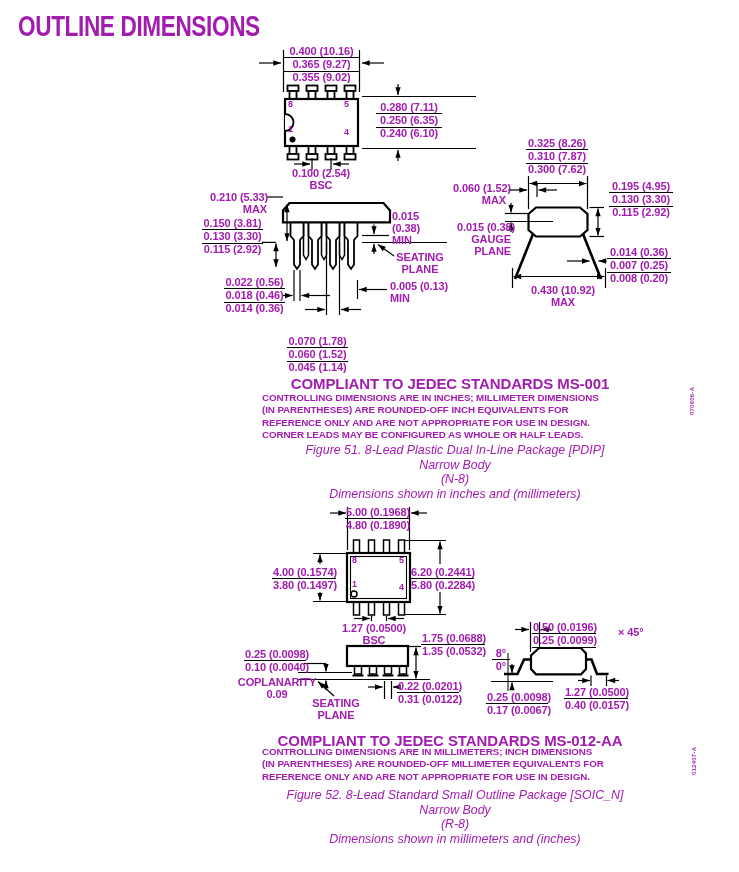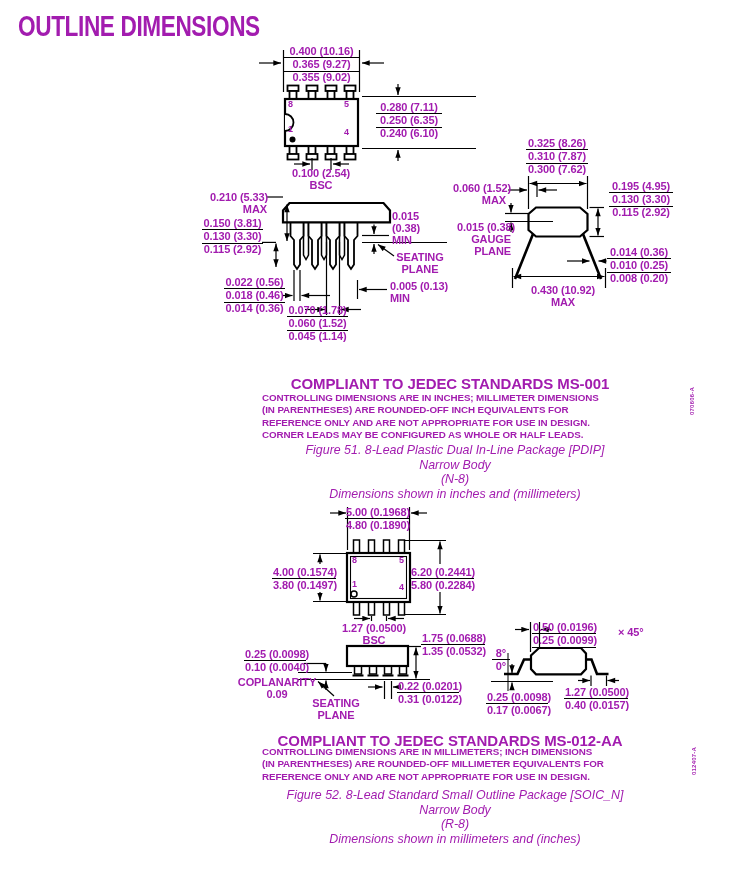--- a/index.html
+++ b/index.html
@@ -280,21 +280,21 @@
   <div class="abs dim stack ctr" style="left:202px;top:217px;width:61px">
     <div class="ul">0.150 (3.81)</div>
     <div class="ul">0.130 (3.30)</div>
     <div>0.115 (2.92)</div>
   </div>
   <div class="abs dim stack ctr" style="left:224px;top:276px;width:61px">
     <div class="ul">0.022 (0.56)</div>
     <div class="ul">0.018 (0.46)</div>
     <div>0.014 (0.36)</div>
   </div>
-  <div class="abs dim stack ctr" style="left:287px;top:304px;width:61px">
+  <div class="abs dim stack ctr" style="left:287px;top:335px;width:61px">
     <div class="ul">0.070 (1.78)</div>
     <div class="ul">0.060 (1.52)</div>
     <div>0.045 (1.14)</div>
   </div>
   <div class="abs dim stack" style="left:391px;top:210px;width:40px">
     <div>0.015</div>
     <div>(0.38)</div>
     <div>MIN</div>
   </div>
   <div class="abs dim stack ctr" style="left:392px;top:251px;width:56px">
@@ -320,21 +320,21 @@
     <div>GAUGE</div>
     <div>PLANE</div>
   </div>
   <div class="abs dim stack ctr" style="left:609px;top:180px;width:64px">
     <div class="ul">0.195 (4.95)</div>
     <div class="ul">0.130 (3.30)</div>
     <div>0.115 (2.92)</div>
   </div>
   <div class="abs dim stack ctr" style="left:607px;top:246px;width:64px">
     <div class="ul">0.014 (0.36)</div>
-    <div class="ul">0.010 (0.25)</div>
+    <div class="ul">0.007 (0.25)</div>
     <div>0.008 (0.20)</div>
   </div>
   <div class="abs dim stack ctr" style="left:524px;top:284px;width:78px">
     <div>0.430 (10.92)</div>
     <div>MAX</div>
   </div>
 
   <div class="abs note-t" style="left:225px;top:375px;width:450px">COMPLIANT TO JEDEC STANDARDS MS-001</div>
   <div class="abs note" style="left:262px;top:392px">
     <div>CONTROLLING DIMENSIONS ARE IN INCHES; MILLIMETER DIMENSIONS</div>

